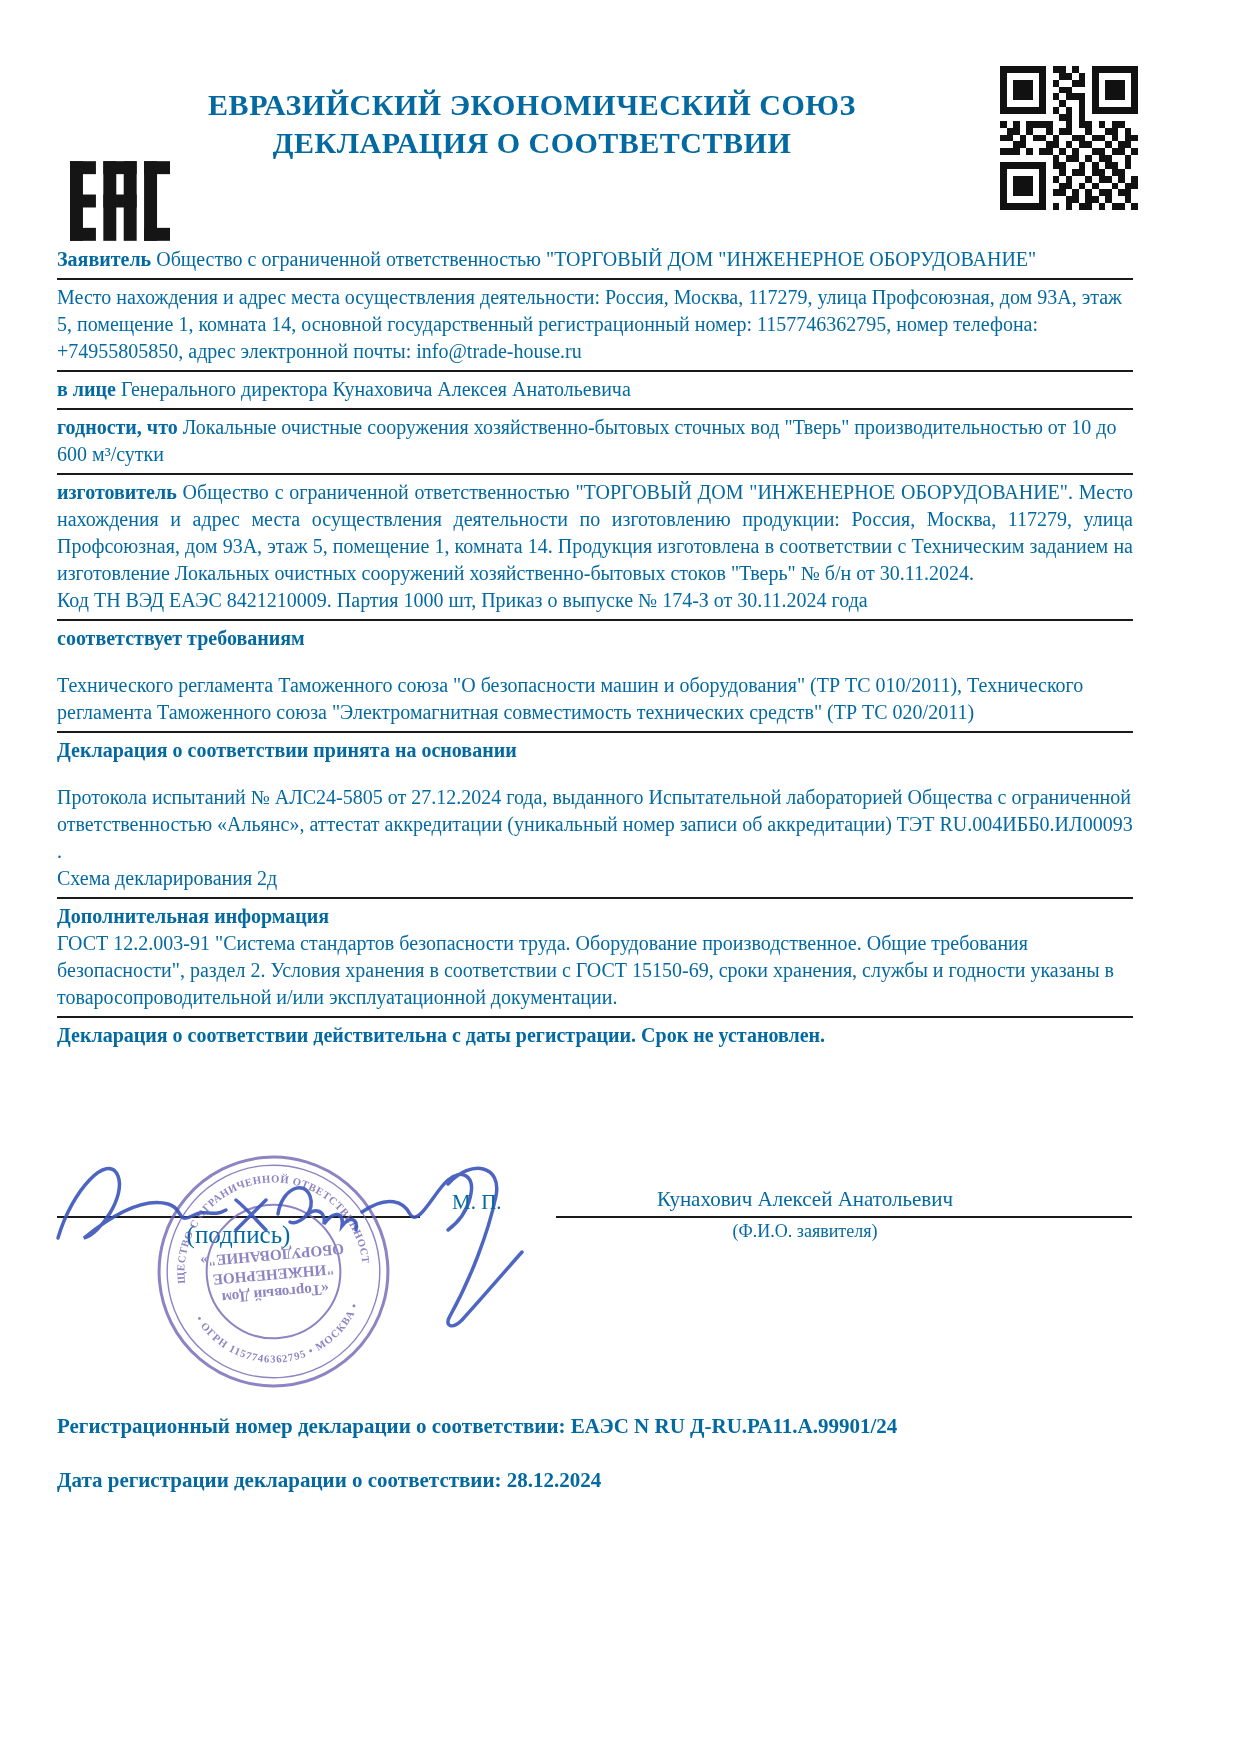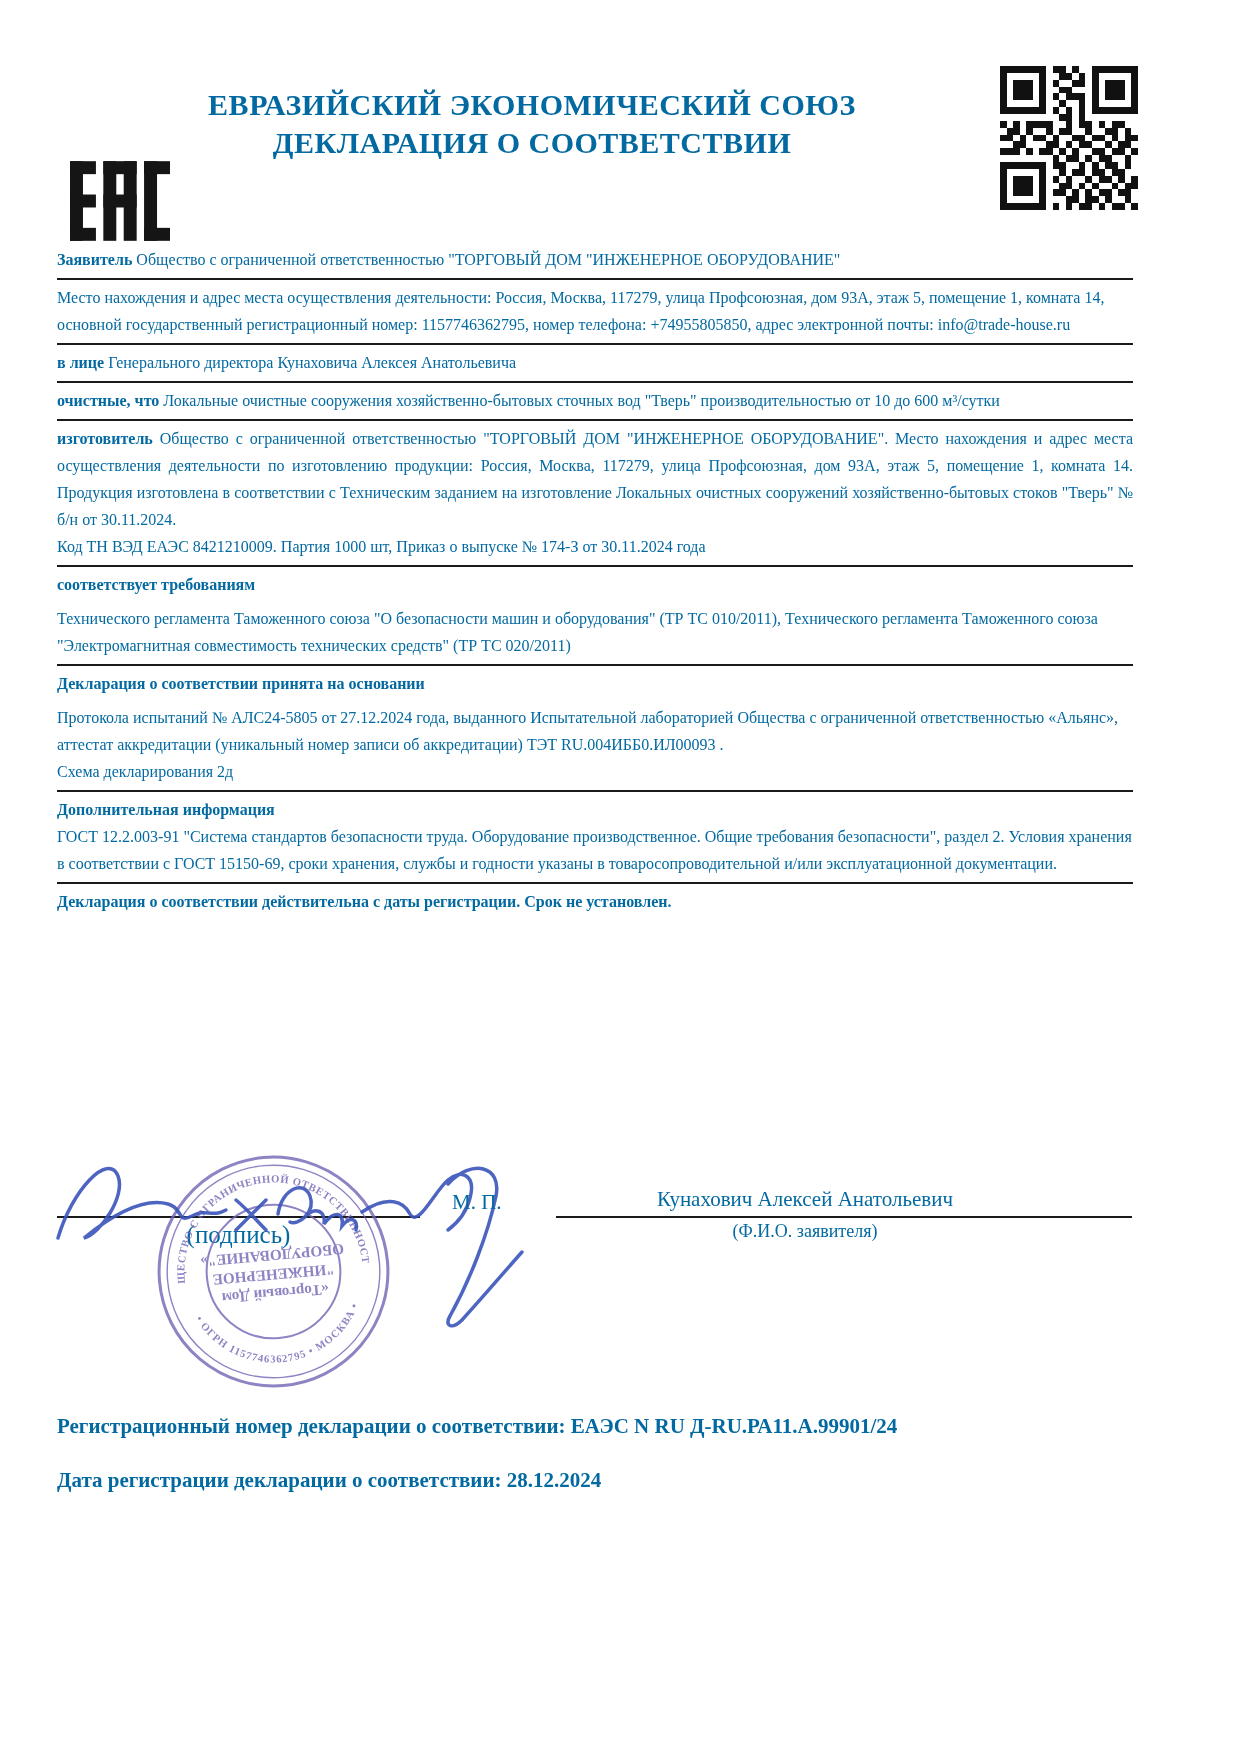--- a/index.html
+++ b/index.html
@@ -18,24 +18,24 @@
     text-align:center;font-weight:bold;font-size:30px;line-height:38px;
     letter-spacing:.5px;
   }
   .eac-logo{position:absolute;left:70px;top:158px;width:100px;height:86px;}
   .qr{position:absolute;left:1000px;top:66px;width:138px;height:144px;}
   .qr svg{width:100%;height:100%;}
   .qr rect{fill:#111;}
   
   .doc-body{
     position:absolute;left:57px;top:246px;width:1076px;
-    font-size:16px;line-height:27px;
+    font-size:20px;line-height:27px;
   }
   .doc-body p{margin:0;padding:0;}
-  .doc-body .gap-top{margin-top:7px;}
+  .doc-body .gap-top{margin-top:20px;}
   .rule{border-top:2px solid #1a1a1a;margin:5px 0 4px 0;height:0;}
   .jst{text-align:justify;}
   b.lbl{font-weight:bold;}
   .bold-line{font-weight:bold;}
   
   .sig-svg{position:absolute;left:50px;top:1138px;width:515px;height:205px;z-index:3;}
   .stamp{position:absolute;left:152px;top:1150px;width:243px;height:243px;z-index:2;transform:rotate(-5deg);opacity:.8;}
   .stamp text{fill:#7265b5;font-family:"Liberation Serif",serif;font-weight:bold;}
   .stamp circle{stroke:#7265b5;fill:none;}
   .mp{position:absolute;left:452px;top:1190px;font-size:21px;z-index:4;}
@@ -323,21 +323,21 @@
 
     <p><b class="lbl">Заявитель</b> <span>Общество с ограниченной ответственностью "ТОРГОВЫЙ ДОМ "ИНЖЕНЕРНОЕ ОБОРУДОВАНИЕ"</span></p>
     <div class="rule"></div>
 
     <p><span>Место нахождения и адрес места осуществления деятельности: Россия, Москва, 117279, улица Профсоюзная, дом 93А, этаж 5, помещение 1, комната 14, основной государственный регистрационный номер: 1157746362795, номер телефона: +74955805850, адрес электронной почты: info@trade-house.ru</span></p>
     <div class="rule"></div>
 
     <p><b class="lbl">в лице</b> <span>Генерального директора Кунаховича Алексея Анатольевича</span></p>
     <div class="rule"></div>
 
-    <p><b class="lbl">очистные, что</b> <span>Локальные очистные сооружения хозяйственно-бытовых сточных вод "Тверь" производительностью от 10 до 600 м³/сутки</span></p>
+    <p><b class="lbl">годности, что</b> <span>Локальные очистные сооружения хозяйственно-бытовых сточных вод "Тверь" производительностью от 10 до 600 м³/сутки</span></p>
     <div class="rule"></div>
 
     <p class="jst"><b class="lbl">изготовитель</b> <span>Общество с ограниченной ответственностью "ТОРГОВЫЙ ДОМ "ИНЖЕНЕРНОЕ ОБОРУДОВАНИЕ". Место нахождения и адрес места осуществления деятельности по изготовлению продукции: Россия, Москва, 117279, улица Профсоюзная, дом 93А, этаж 5, помещение 1, комната 14. Продукция изготовлена в соответствии с Техническим заданием на изготовление Локальных очистных сооружений хозяйственно-бытовых стоков "Тверь" № б/н от 30.11.2024.</span></p>
     <p><span>Код ТН ВЭД ЕАЭС 8421210009. Партия 1000 шт, Приказ о выпуске № 174-З от 30.11.2024 года</span></p>
     <div class="rule"></div>
 
     <p class="bold-line">соответствует требованиям</p>
     <p class="gap-top"><span>Технического регламента Таможенного союза "О безопасности машин и оборудования" (ТР ТС 010/2011), Технического регламента Таможенного союза "Электромагнитная совместимость технических средств" (ТР ТС 020/2011)</span></p>
     <div class="rule"></div>
 

